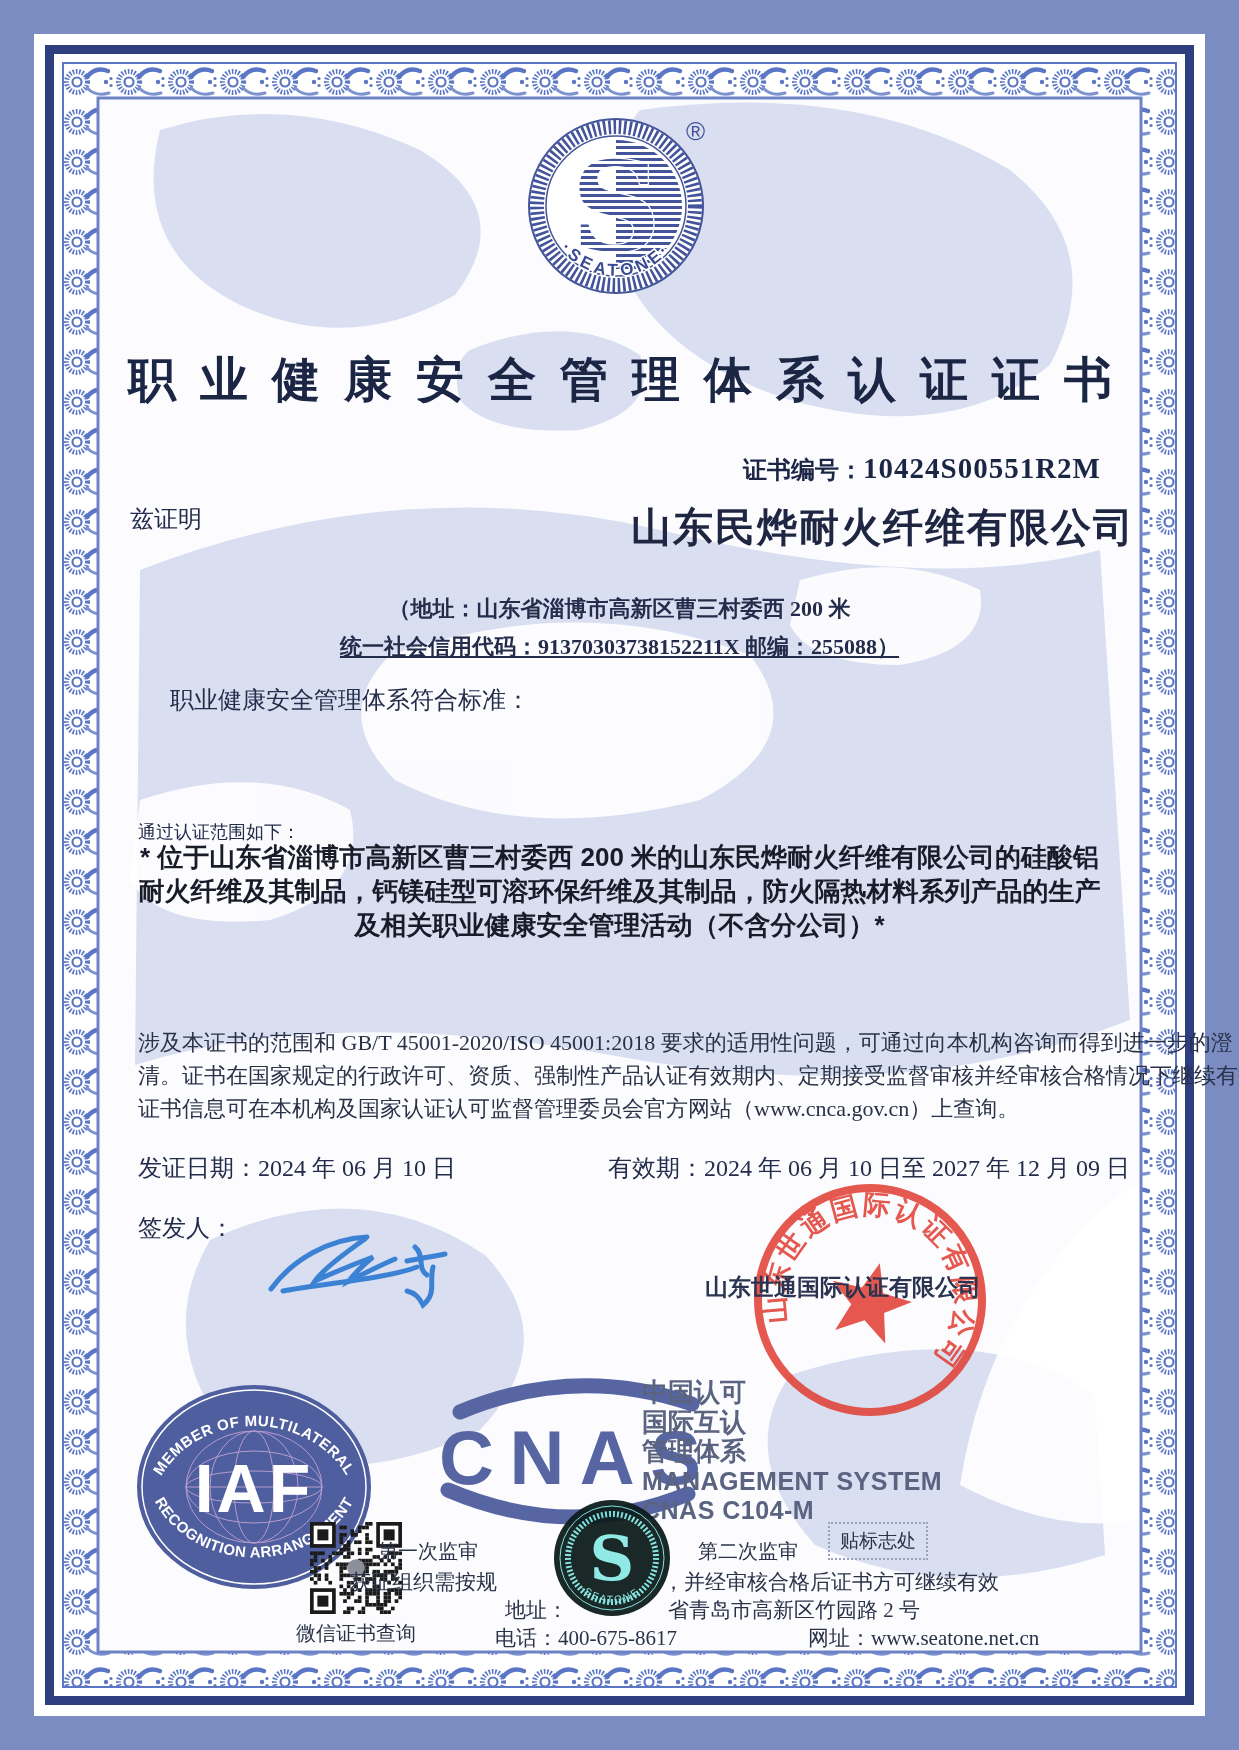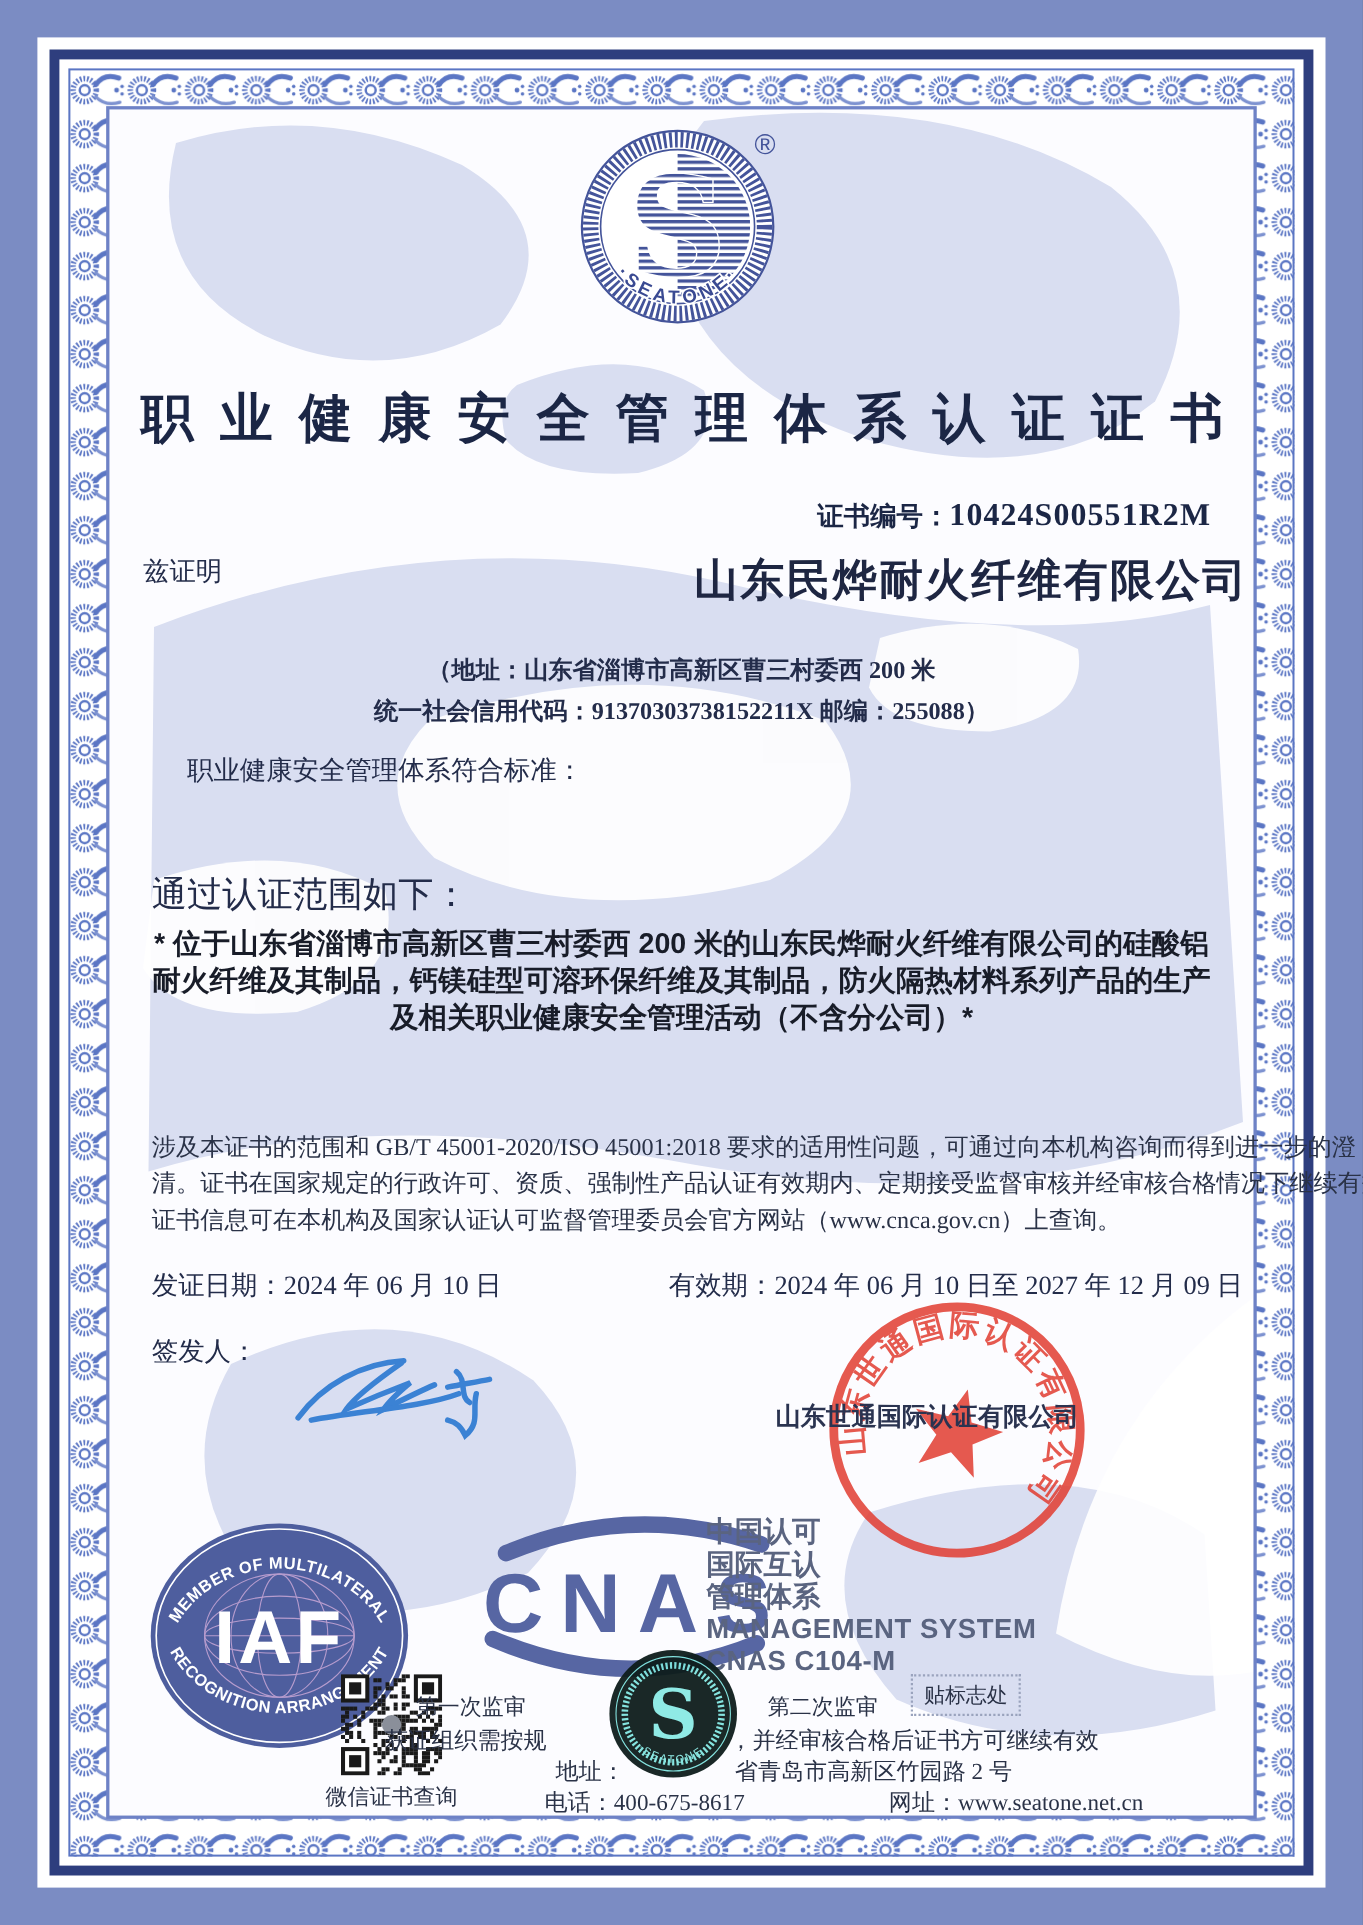--- a/index.html
+++ b/index.html
@@ -15,25 +15,25 @@
   .wm{position:absolute;left:0;top:0;width:100%;height:100%;}
   
   .cert-title{position:absolute;left:104px;right:108px;top:348px;text-align:center;
     font-size:48px;font-weight:bold;letter-spacing:24px;color:#1b2645;white-space:nowrap;text-indent:24px;}
   .cert-no{position:absolute;right:138px;top:452px;font-size:24px;color:#1b2645;font-weight:600;}
   .cert-no b{font-size:29px;font-family:"Liberation Serif",serif;letter-spacing:1px;}
   .intro{position:absolute;left:130px;top:503px;font-size:24px;}
   .company{position:absolute;left:104px;right:104px;top:500px;text-align:right;
     font-size:40px;font-weight:bold;color:#1e2642;letter-spacing:2px;}
   .addr{position:absolute;left:104px;right:104px;top:594px;text-align:center;font-size:22px;font-weight:600;}
-  .credit{position:absolute;left:104px;right:104px;top:632px;text-align:center;font-size:22px;font-weight:600;}
+  .credit{position:absolute;left:104px;right:104px;top:632px;text-align:center;font-size:22px;font-weight:600;text-decoration:underline;}
   .std-label{position:absolute;left:138px;top:684px;font-size:24px;margin-left:32px;}
   .standard{position:absolute;left:104px;right:104px;top:722px;text-align:center;
     font-size:36px;color:#3c4254;font-family:"Liberation Sans",sans-serif;letter-spacing:1px;}
-  .scope-label{position:absolute;left:138px;top:792px;font-size:32px;}
+  .scope-label{position:absolute;left:138px;top:820px;font-size:18px;}
   .scope{position:absolute;left:104px;right:104px;top:840px;text-align:center;
     font-family:"Liberation Sans",sans-serif;font-size:26px;font-weight:700;color:#181c28;line-height:34px;}
   .scope div{white-space:nowrap;}
   .legal{position:absolute;left:138px;width:965px;top:1026px;font-size:22px;line-height:33px;color:#2a3247;}
   .legal div{white-space:nowrap;}
   .issue{position:absolute;left:138px;top:1152px;font-size:24px;}
   .valid{position:absolute;left:608px;top:1152px;font-size:24px;font-family:Liberation Serif, serif;}
   .signer{position:absolute;left:138px;top:1212px;font-size:24px;}
   .issuer-name{position:absolute;left:705px;top:1272px;font-size:23px;font-weight:600;color:#2a3350;}
   .accred{position:absolute;left:642px;top:1378px;font-family:"Liberation Sans",sans-serif;

